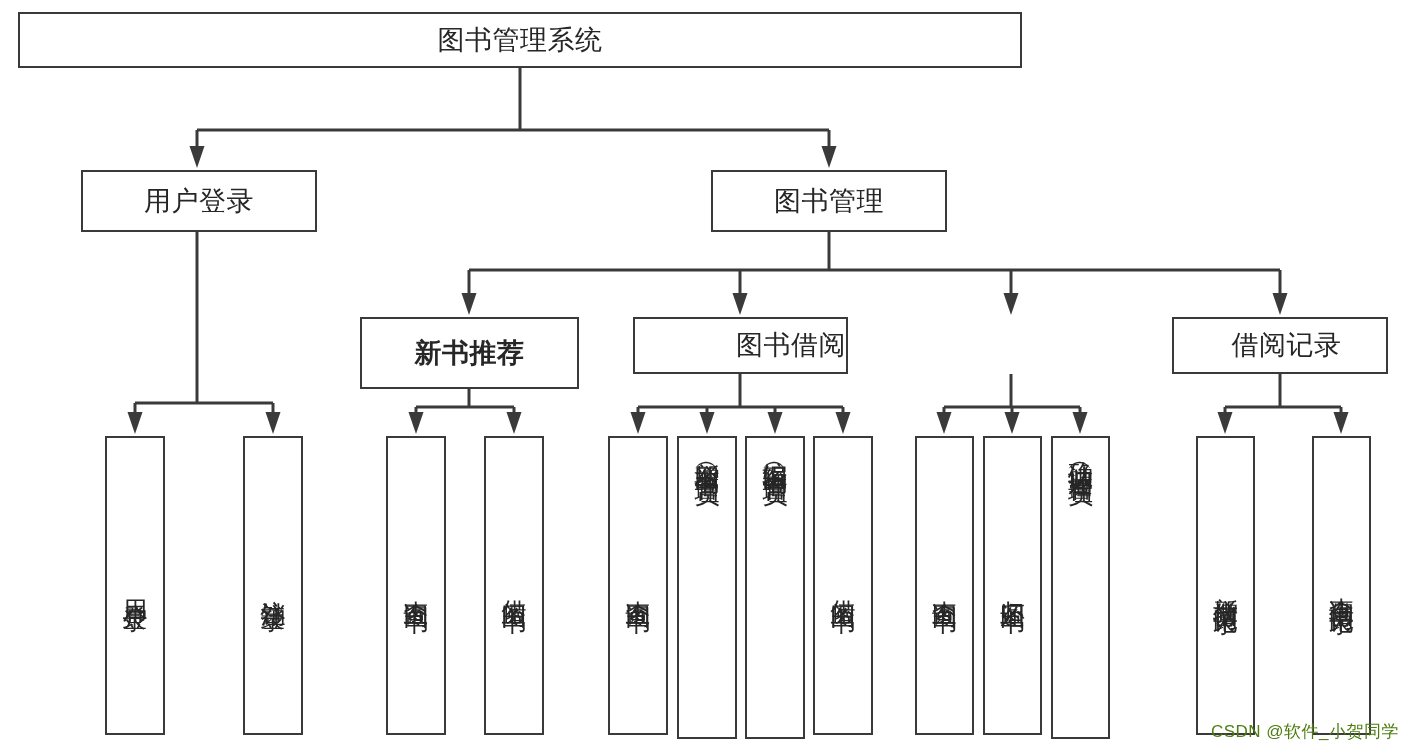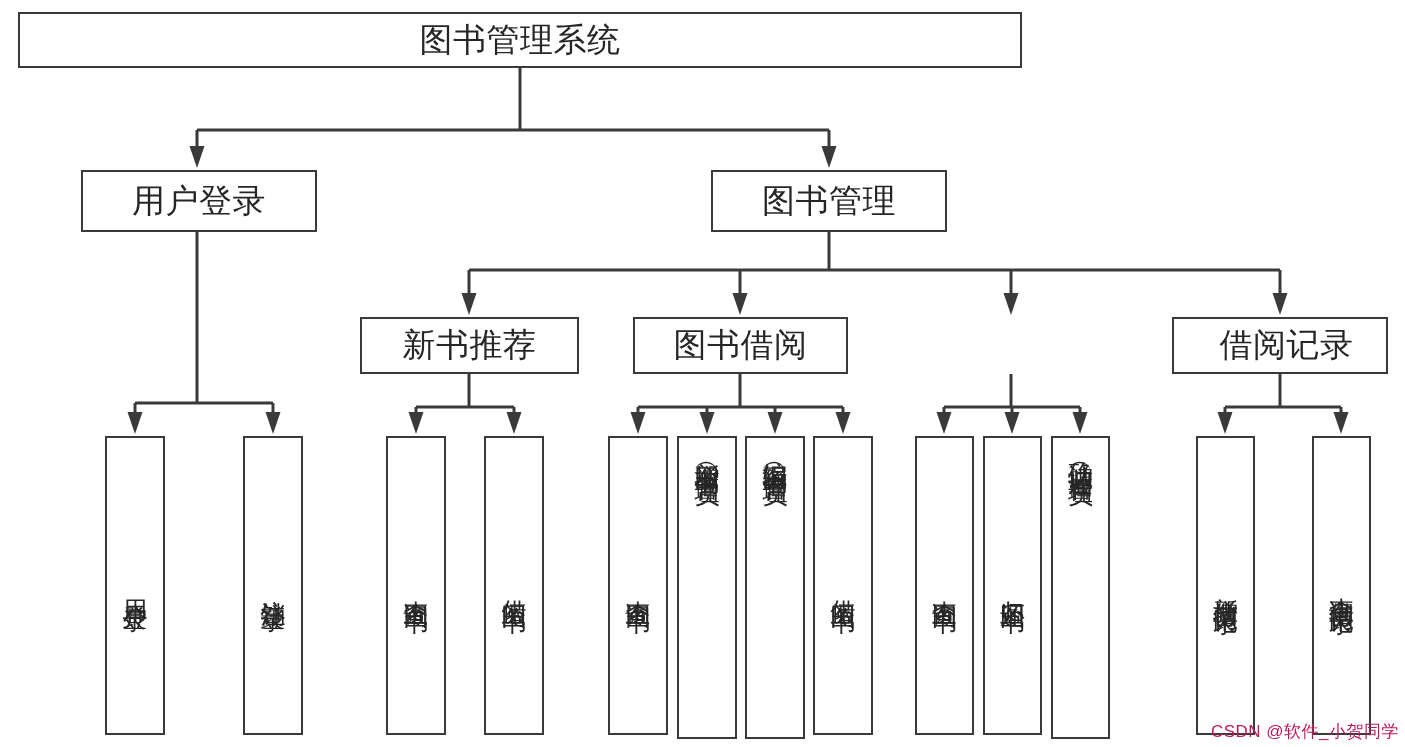--- a/index.html
+++ b/index.html
@@ -37,21 +37,21 @@
     color: #262626;
   }
   .node-label {
     display: block;
     text-align: center;
     line-height: 1.12;
     white-space: nowrap;
   }
   
   .node.horizontal .node-label {
-    font-size: 33px;
+    font-size: 27px;
     letter-spacing: 0.5px;
   }
   
   .node.vertical {
     align-items: flex-start;
     justify-content: center;
     padding-top: 4px;
   }
   .node.vertical .node-label {
     writing-mode: vertical-rl;
@@ -63,21 +63,21 @@
   }
   .node.vertical.centered {
     align-items: center;
     padding-top: 0;
   }
   #watermark {
     position: absolute;
     right: 6px;
     bottom: 4px;
     font-size: 17px;
-    color: #be185d;
+    color: #4d7c0f;
     letter-spacing: 0.5px;
     white-space: nowrap;
     user-select: none;
   }
 </style>
 </head>
 <body>
 
 <div id="diagram-root">
 
@@ -142,24 +142,24 @@
     <span class="node-label">图书管理系统</span>
   </div>
 
   <div class="node horizontal" style="left: 81px; top: 170px; width: 236px; height: 62px;">
     <span class="node-label">用户登录</span>
   </div>
   <div class="node horizontal" style="left: 711px; top: 170px; width: 236px; height: 62px;">
     <span class="node-label">图书管理</span>
   </div>
 
-  <div class="node horizontal" style="left: 360px; top: 317px; width: 219px; height: 57px;">
+  <div class="node horizontal" style="left: 360px; top: 317px; width: 219px; height: 72px; font-weight: bold;">
     <span class="node-label">新书推荐</span>
   </div>
-  <div class="node horizontal" style="left: 633px; top: 317px; width: 215px; height: 57px;">
+  <div class="node horizontal" style="left: 633px; top: 317px; width: 215px; height: 57px; justify-content: flex-end;">
     <span class="node-label">图书借阅</span>
   </div>
   <div class="node horizontal" style="left: 1172px; top: 317px; width: 216px; height: 57px; padding-left: 13px;">
     <span class="node-label">借阅记录</span>
   </div>
 
   <div class="node vertical centered" style="left: 105px; top: 436px; width: 60px; height: 299px;">
     <span class="node-label">用户登录</span>
   </div>
   <div class="node vertical centered" style="left: 243px; top: 436px; width: 60px; height: 299px;">

